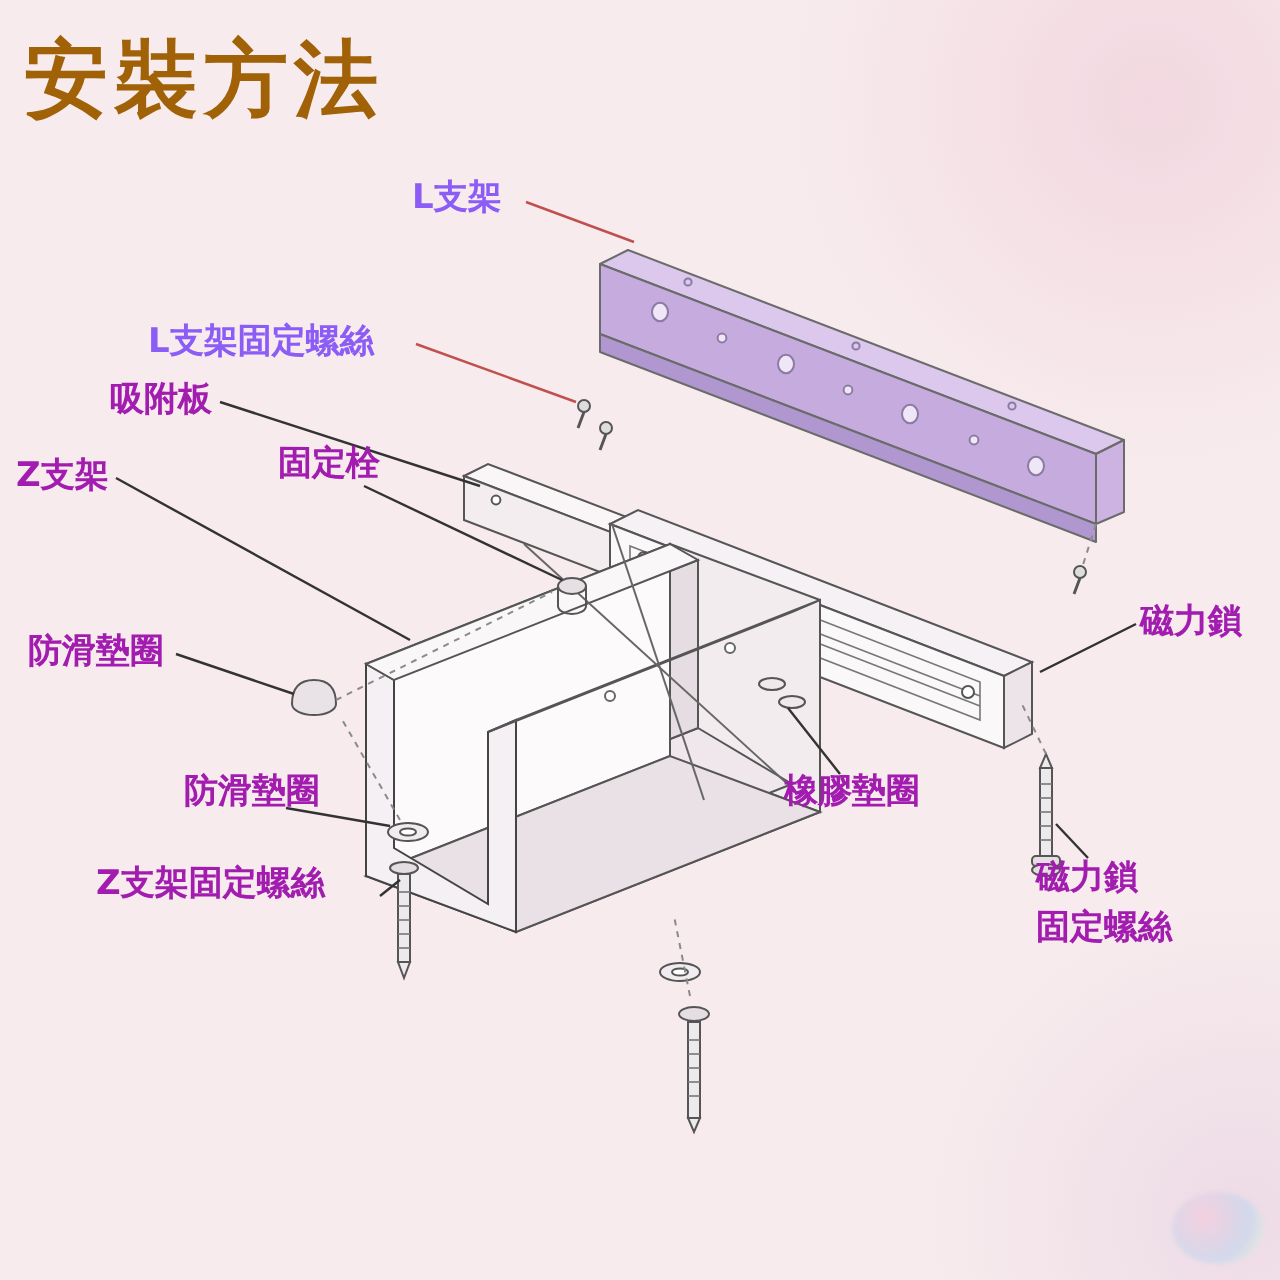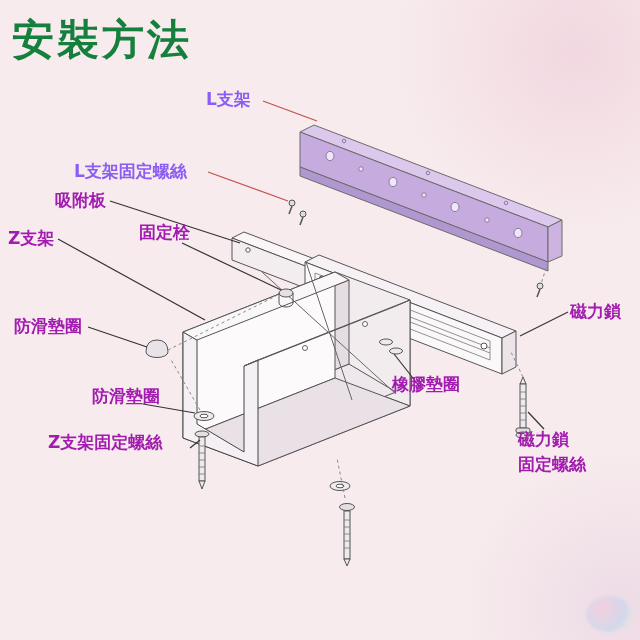--- a/index.html
+++ b/index.html
@@ -9,21 +9,21 @@
     background:
       radial-gradient(circle at 90% 8%, #f2d8e0 0%, rgba(242,216,224,0) 22%),
       radial-gradient(circle at 97% 95%, #eddbe6 0%, rgba(237,219,230,0) 18%),
       #f7ebed;
     position:relative;
   }
   .stage{position:absolute;inset:0;}
   .page-title{
     position:absolute;left:12px;top:12px;
     font-size:42px;font-weight:800;letter-spacing:3px;
-    color:#15803d;
+    color:#a16207;
   }
   .lbl{
     position:absolute;font-size:17px;font-weight:600;color:#a21caf;
     white-space:nowrap;line-height:1;
   }
   .lbl.red{color:#8b5cf6;}
   .diagram-svg{position:absolute;left:0;top:0;}
   .instructions{
     position:absolute;left:8px;top:580px;width:628px;
     font-size:23px;font-weight:700;color:#7d5fc6;line-height:1.22;
@@ -179,20 +179,20 @@
   </svg>
 
   <div class="lbl red" style="left:206px;top:91px">L支架</div>
   <div class="lbl red" style="left:74px;top:163px">L支架固定螺絲</div>
   <div class="lbl" style="left:55px;top:192px">吸附板</div>
   <div class="lbl" style="left:8px;top:230px">Z支架</div>
   <div class="lbl" style="left:139px;top:224px">固定栓</div>
   <div class="lbl" style="left:14px;top:318px">防滑墊圈</div>
   <div class="lbl" style="left:92px;top:388px">防滑墊圈</div>
   <div class="lbl" style="left:48px;top:434px">Z支架固定螺絲</div>
-  <div class="lbl" style="left:392px;top:376px">橡膠墊圈</div>
+  <div class="lbl" style="left:392px;top:388px">橡膠墊圈</div>
   <div class="lbl" style="left:570px;top:303px">磁力鎖</div>
   <div class="lbl" style="left:518px;top:431px">磁力鎖</div>
   <div class="lbl" style="left:518px;top:456px">固定螺絲</div>
 
 
   <div class="watermark"></div>
 </div>
 
 </body></html>

